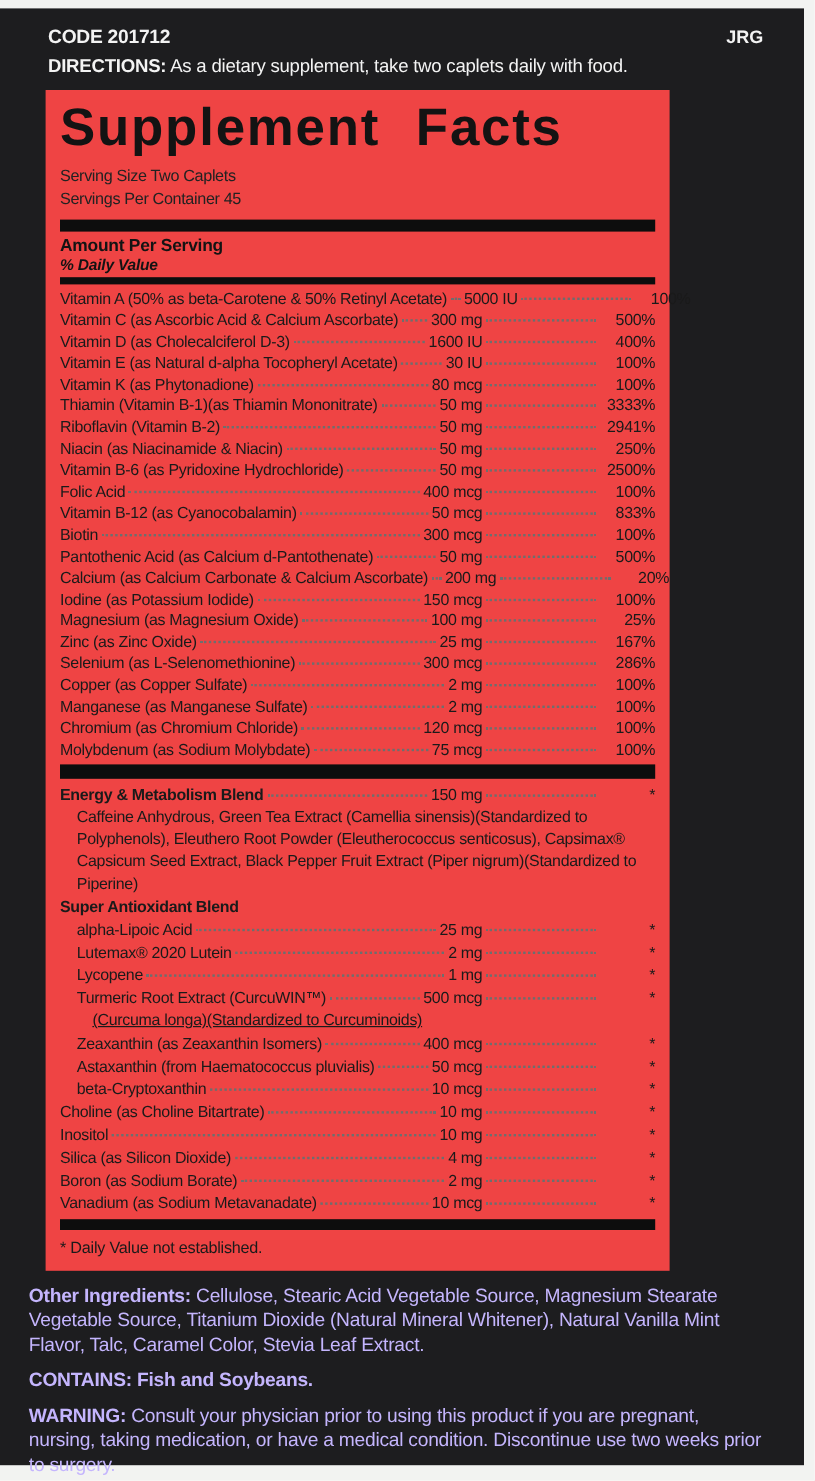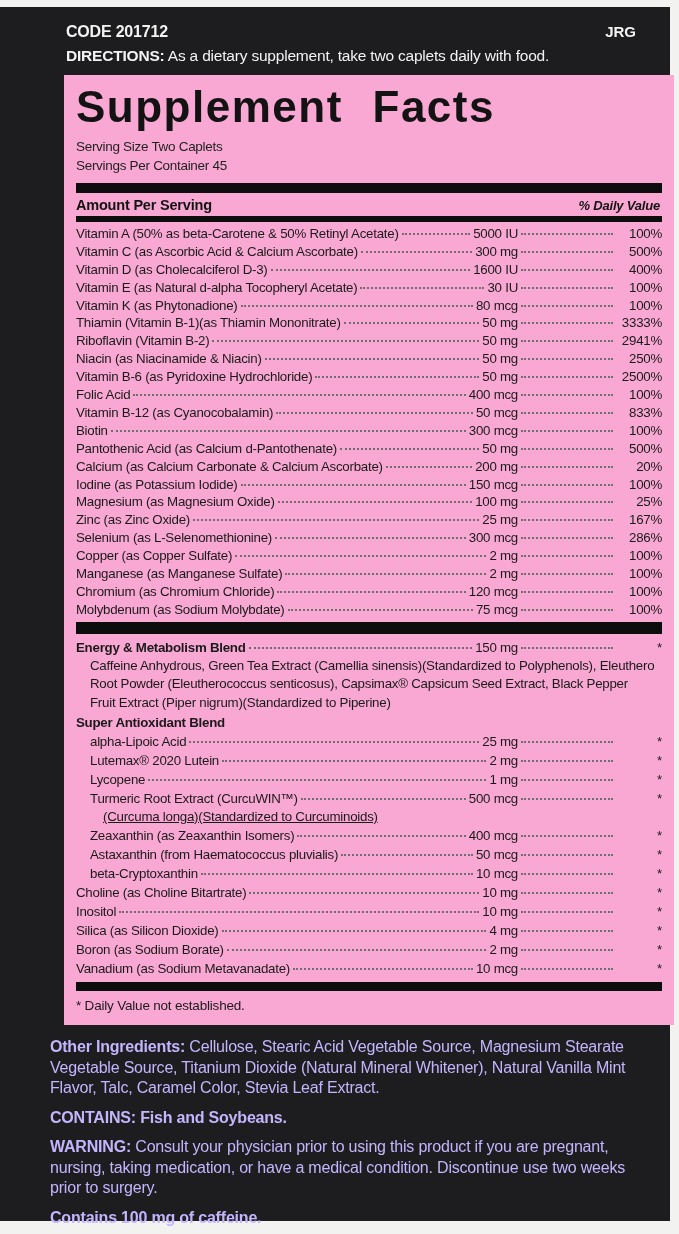--- a/index.html
+++ b/index.html
@@ -1,42 +1,42 @@
 <!DOCTYPE html>
 <html><head>
 <meta charset="utf-8">
 <style>
   * { margin:0; padding:0; box-sizing:border-box; }
   html,body { width:679px; height:1234px; background:#ffffff; overflow:hidden;
               font-family:"Liberation Sans","DejaVu Sans",sans-serif; }
   .page { position:relative; width:679px; height:1234px; background:#f2f3f1; }
   .label { position:absolute; top:7px; left:0; right:9px; bottom:13px;
-           background:#1d1d1f; color:#f3f3f3;padding-left:26px; }
+           background:#1d1d1f; color:#f3f3f3; }
 
   
   .top-head { padding:16px 34px 0 40px; }
   .top-row { display:flex; justify-content:space-between; align-items:baseline; }
   .code { font-weight:bold; font-size:16px; letter-spacing:-0.2px; }
   .region { font-weight:bold; font-size:15px; }
   .directions { margin-top:6px; font-size:15.5px; letter-spacing:-0.2px; }
   .directions b { font-weight:bold; }
 
   
-  .panel { margin:10px 0 0 38px; width:610px; background:#f9a8d4; color:#131313;
+  .panel { margin:10px 0 0 38px; width:520px; background:#ef4444; color:#131313;
            padding:10px 12px 12px 12px; }
   .sf-title { font-weight:bold; font-size:44px; letter-spacing:1.5px; word-spacing:16px;
               line-height:1.02; white-space:nowrap; transform:scaleX(1.0); }
   .serving { margin-top:7px; font-size:13.5px; letter-spacing:-0.3px; line-height:19px; color:#222; }
   .bar { background:#0d0d0d; width:100%; }
   .bar-a { height:10px; margin-top:8px; }
   .bar-b { height:6px; }
   .bar-c { height:12px; margin:3px 0 4px 0; }
   .bar-d { height:9px; margin-top:4px; }
   .cols { display:flex; justify-content:space-between; align-items:baseline;
-          padding:4px 2px 3px 0; }
+          padding:4px 2px 3px 0;flex-direction:column; }
   .col-l { font-weight:bold; font-size:14.5px; letter-spacing:-0.2px; }
   .col-r { font-weight:bold; font-size:13px; letter-spacing:-0.2px;font-style:italic; }
 
   
   .rows { padding-top:3px; }
   .row { display:flex; align-items:baseline; line-height:17.9px; font-size:13.3px;
          letter-spacing:-0.25px; color:#1a1a1a; }
   .row.blend-row { line-height:19px; }
   .row .nm { white-space:nowrap; }
   .row.bold .nm { font-weight:bold; }

